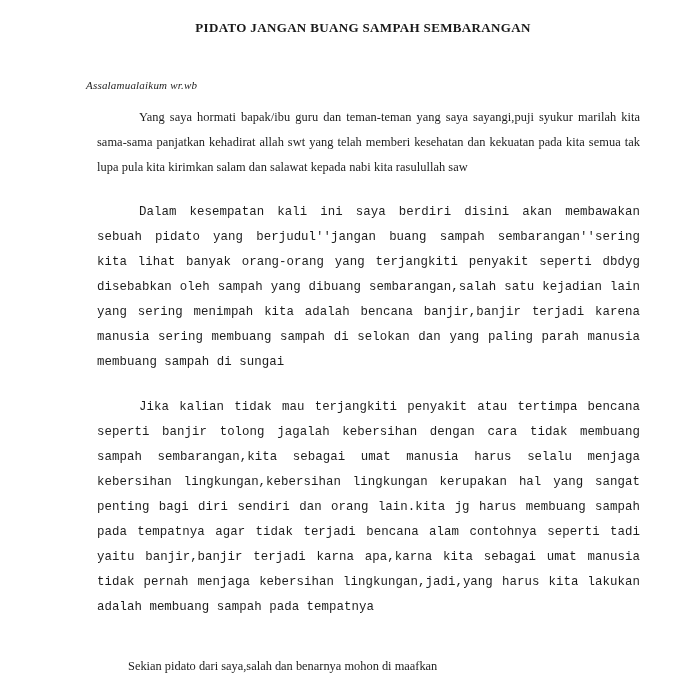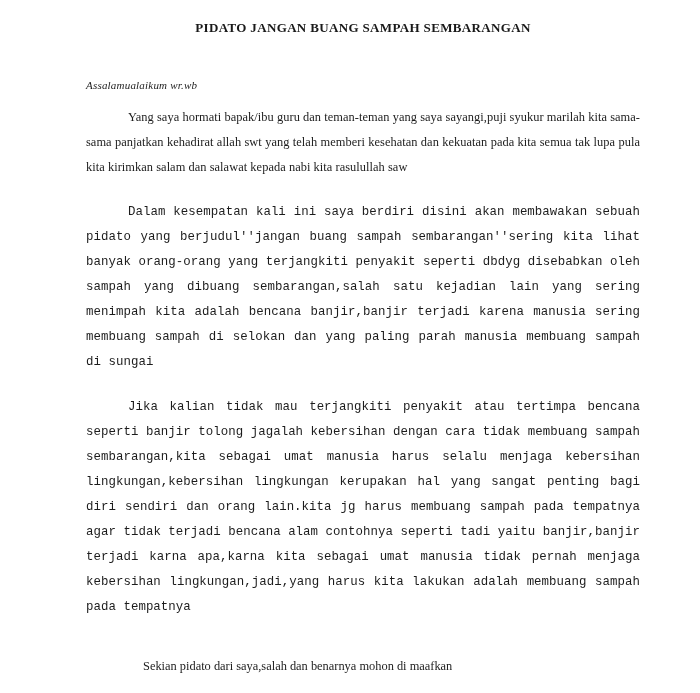--- a/index.html
+++ b/index.html
@@ -39,37 +39,37 @@
     margin-top: 43px;
     margin-bottom: 0;
     letter-spacing: 0.2px;
   }
   .para {
     font-size: 12.4px;
     line-height: 25px;
     text-align: justify;
     text-justify: inter-word;
     text-indent: 42px;
-    margin: 14px 0 0 0;
+    margin: 14px 0 0 11px;
     color: #1c1c1c;
     letter-spacing: 0.05px;
   }
   .para-gap-big {
     margin-top: 20px;
     font-family: Liberation Mono, monospace;
   }
   .closing-block {
     margin-top: 34px;
   }
   .closing-line {
     font-size: 12.4px;
     line-height: 25px;
     text-indent: 42px;
     color: #1c1c1c;
-    margin: 15px;
+    margin: 0;
   }
   .closing-italic {
     font-style: italic;
     font-size: 12px;
     line-height: 25px;
     text-indent: 42px;
     color: #1d1d1d;
     margin: 12px 0 4px 0;
     letter-spacing: 0.2px;
     text-align: right;

